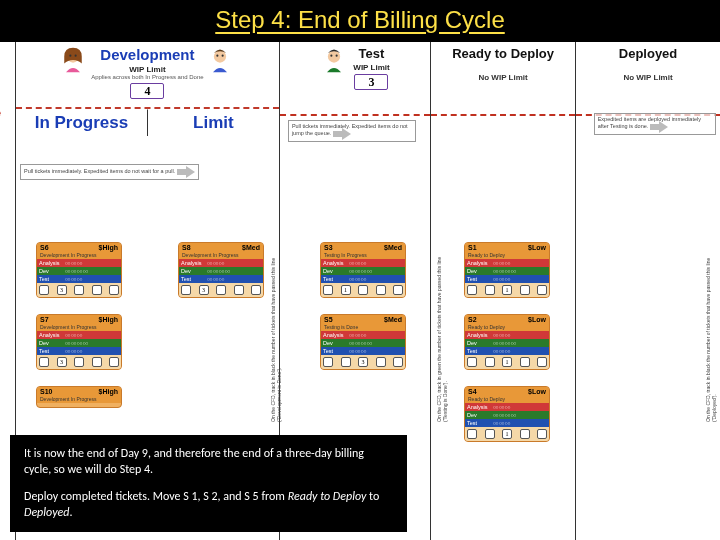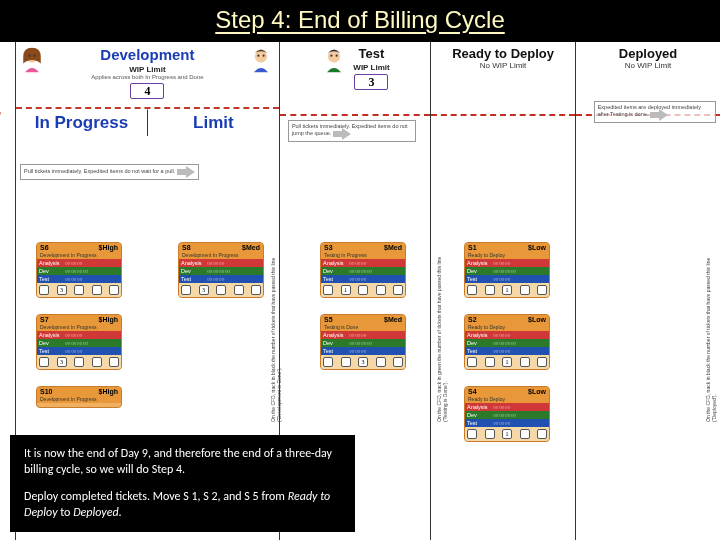--- a/index.html
+++ b/index.html
@@ -7,21 +7,21 @@
     width: 720px;
     height: 540px;
     font-family: Arial, sans-serif;
     background: #fff;
     position: relative;
     overflow: hidden;
   }
   .title-bar {
     width: 100%;
     background: #000;
-    color: #fef9c3;
+    color: #fde047;
     font-size: 24px;
     font-family: "Trebuchet MS", sans-serif;
     text-align: center;
     padding: 6px 0 8px 0;
     text-decoration: underline;
     text-underline-offset: 4px;
   }
   .board {
     position: relative;
     width: 100%;
@@ -56,23 +56,23 @@
     color: #222;
     margin-top: 2px;
   }
   .wip-sub {
     font-size: 6px;
     color: #555;
     line-height: 1.1;
   }
   .no-wip {
     font-size: 8px;
-    font-weight: normal;
+    font-weight: bold;
     color: #333;
-    margin-top: 0;
+    margin-top: 12px;
     line-height: 1.2;
   }
   .wip-box {
     display: inline-block;
     border: 1.2px solid #6a3da0;
     border-radius: 2px;
     width: 34px;
     height: 16px;
     line-height: 14px;
     background: #fff;
@@ -141,21 +141,21 @@
   .avatar {
     width: 28px; height: 28px;
     display: inline-block;
     vertical-align: middle;
     margin-right: 2px;
   }
   .avatar svg { width: 100%; height: 100%; }
   .dev-header-row {
     display: flex;
     align-items: flex-start;
-    justify-content: space-between;
+    justify-content: center;
     gap: 2px;
   }
   .test-header-row {
     display: flex;
     align-items: flex-start;
     justify-content: center;
     gap: 3px;
   }
   
   .cards-area {
@@ -210,21 +210,21 @@
     text-align: center;
     line-height: 9px;
     font-family: "Comic Sans MS", cursive;
     color: #000;
   }
   
   .overlay {
     position: absolute;
     left: 10px;
     bottom: 10px;
-    width: 345px;
+    width: 397px;
     background: #000;
     color: #fff;
     font-size: 12px;
     padding: 10px 14px 12px 14px;
     line-height: 1.35;
     font-family: Calibri, Arial, sans-serif;
   }
   .overlay p { margin-bottom: 10px; }
   .overlay p:last-child { margin-bottom: 0; }
   .overlay em { font-style: italic; }

